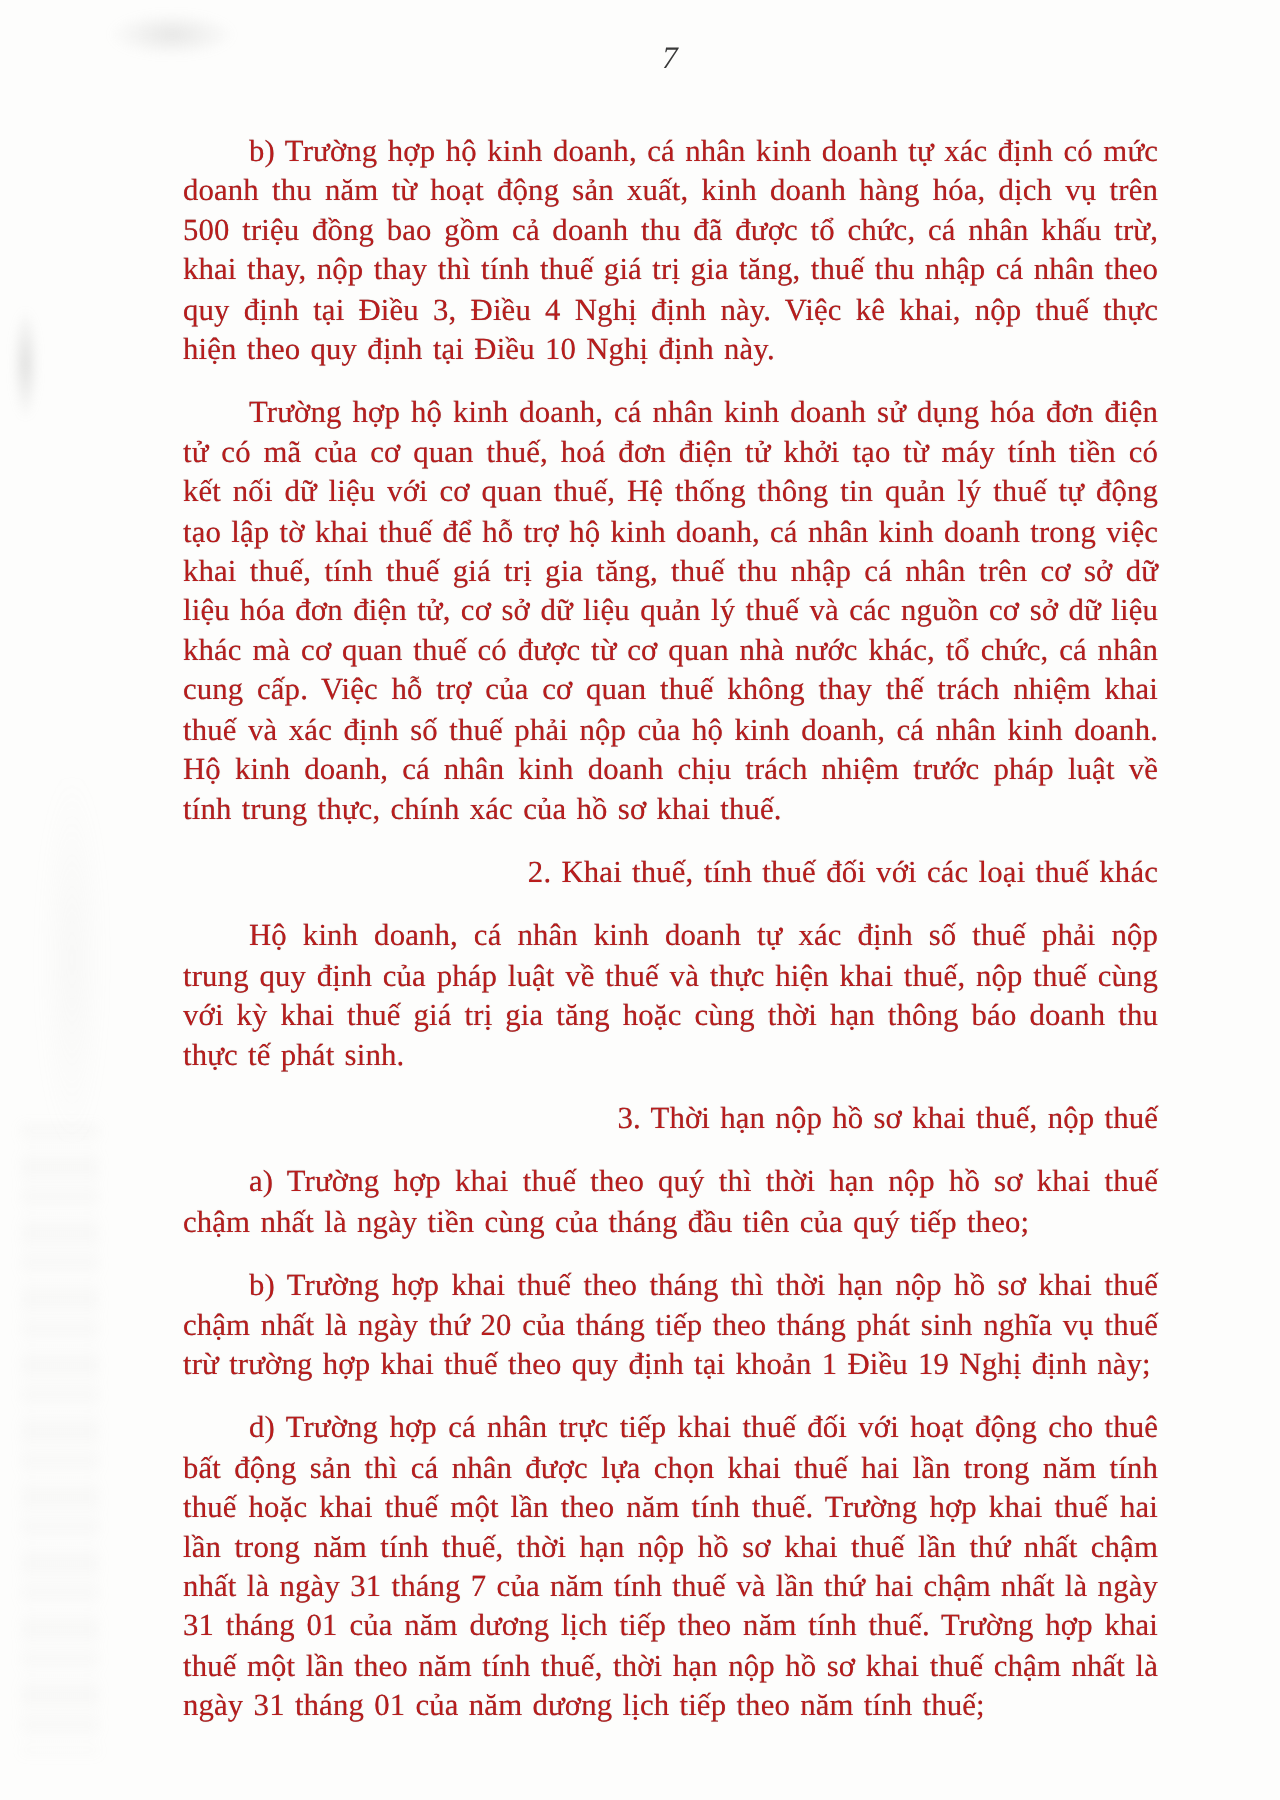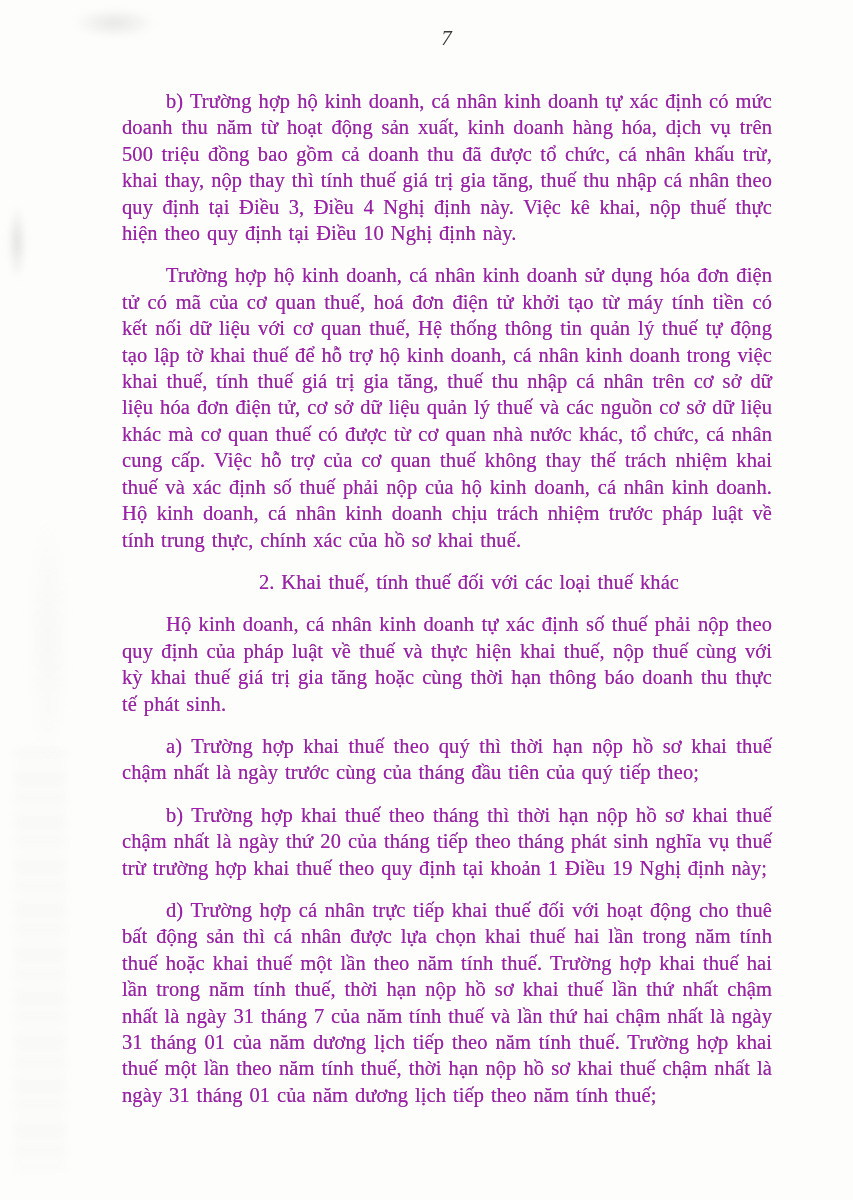--- a/index.html
+++ b/index.html
@@ -28,30 +28,30 @@
       color: #3a3a3a;
       letter-spacing: 1px;
       font-style: oblique 8deg;
     }
     .body-text {
       margin-top: 37px;
     }
     .para {
       font-size: 20.5px;
       line-height: 26.4px;
-      color: #a21caf;
+      color: #b91c1c;
       text-align: justify;
       text-indent: 44px;
       margin: 0 0 16px 0;
       word-spacing: 1.6px;
       letter-spacing: 0.1px;
       text-shadow: 0 0 0.45px rgba(20,20,20,0.55);
     }
     .para.single-line {
-      text-align: center;
+      text-align: right;
     }
     
     .smudge {
       position: absolute;
       pointer-events: none;
     }
     .smudge-top-left {
       left: 72px; top: 8px; width: 85px; height: 30px;
       background: radial-gradient(ellipse at center, rgba(175,175,175,0.28), rgba(255,255,255,0) 70%);
       filter: blur(3px);
@@ -101,24 +101,25 @@
     <div class="page-number">7</div>
 
     <div class="body-text">
 
       <p class="para">b) Trường hợp hộ kinh doanh, cá nhân kinh doanh tự xác định có mức doanh thu năm từ hoạt động sản xuất, kinh doanh hàng hóa, dịch vụ trên 500 triệu đồng bao gồm cả doanh thu đã được tổ chức, cá nhân khấu trừ, khai thay, nộp thay thì tính thuế giá trị gia tăng, thuế thu nhập cá nhân theo quy định tại Điều 3, Điều 4 Nghị định này. Việc kê khai, nộp thuế thực hiện theo quy định tại Điều 10 Nghị định này.</p>
 
       <p class="para">Trường hợp hộ kinh doanh, cá nhân kinh doanh sử dụng hóa đơn điện tử có mã của cơ quan thuế, hoá đơn điện tử khởi tạo từ máy tính tiền có kết nối dữ liệu với cơ quan thuế, Hệ thống thông tin quản lý thuế tự động tạo lập tờ khai thuế để hỗ trợ hộ kinh doanh, cá nhân kinh doanh trong việc khai thuế, tính thuế giá trị gia tăng, thuế thu nhập cá nhân trên cơ sở dữ liệu hóa đơn điện tử, cơ sở dữ liệu quản lý thuế và các nguồn cơ sở dữ liệu khác mà cơ quan thuế có được từ cơ quan nhà nước khác, tổ chức, cá nhân cung cấp. Việc hỗ trợ của cơ quan thuế không thay thế trách nhiệm khai thuế và xác định số thuế phải nộp của hộ kinh doanh, cá nhân kinh doanh. Hộ kinh doanh, cá nhân kinh doanh chịu trách nhiệm trước pháp luật về tính trung thực, chính xác của hồ sơ khai thuế.</p>
 
       <p class="para single-line">2. Khai thuế, tính thuế đối với các loại thuế khác</p>
 
-      <p class="para">Hộ kinh doanh, cá nhân kinh doanh tự xác định số thuế phải nộp theo quy định của pháp luật về thuế và thực hiện khai thuế, nộp thuế cùng với kỳ khai thuế giá trị gia tăng hoặc cùng thời hạn thông báo doanh thu thực tế phát sinh.</p>
+      <p class="para">Hộ kinh doanh, cá nhân kinh doanh tự xác định số thuế phải nộp trung quy định của pháp luật về thuế và thực hiện khai thuế, nộp thuế cùng với kỳ khai thuế giá trị gia tăng hoặc cùng thời hạn thông báo doanh thu thực tế phát sinh.</p>
 
+      <p class="para single-line">3. Thời hạn nộp hồ sơ khai thuế, nộp thuế</p>
 
-      <p class="para">a) Trường hợp khai thuế theo quý thì thời hạn nộp hồ sơ khai thuế chậm nhất là ngày trước cùng của tháng đầu tiên của quý tiếp theo;</p>
+      <p class="para">a) Trường hợp khai thuế theo quý thì thời hạn nộp hồ sơ khai thuế chậm nhất là ngày tiền cùng của tháng đầu tiên của quý tiếp theo;</p>
 
       <p class="para">b) Trường hợp khai thuế theo tháng thì thời hạn nộp hồ sơ khai thuế chậm nhất là ngày thứ 20 của tháng tiếp theo tháng phát sinh nghĩa vụ thuế trừ trường hợp khai thuế theo quy định tại khoản 1 Điều 19 Nghị định này;</p>
 
 
       <p class="para">d) Trường hợp cá nhân trực tiếp khai thuế đối với hoạt động cho thuê bất động sản thì cá nhân được lựa chọn khai thuế hai lần trong năm tính thuế hoặc khai thuế một lần theo năm tính thuế. Trường hợp khai thuế hai lần trong năm tính thuế, thời hạn nộp hồ sơ khai thuế lần thứ nhất chậm nhất là ngày 31 tháng 7 của năm tính thuế và lần thứ hai chậm nhất là ngày 31 tháng 01 của năm dương lịch tiếp theo năm tính thuế. Trường hợp khai thuế một lần theo năm tính thuế, thời hạn nộp hồ sơ khai thuế chậm nhất là ngày 31 tháng 01 của năm dương lịch tiếp theo năm tính thuế;</p>
 
     </div>
   </div>
 </div>
 

